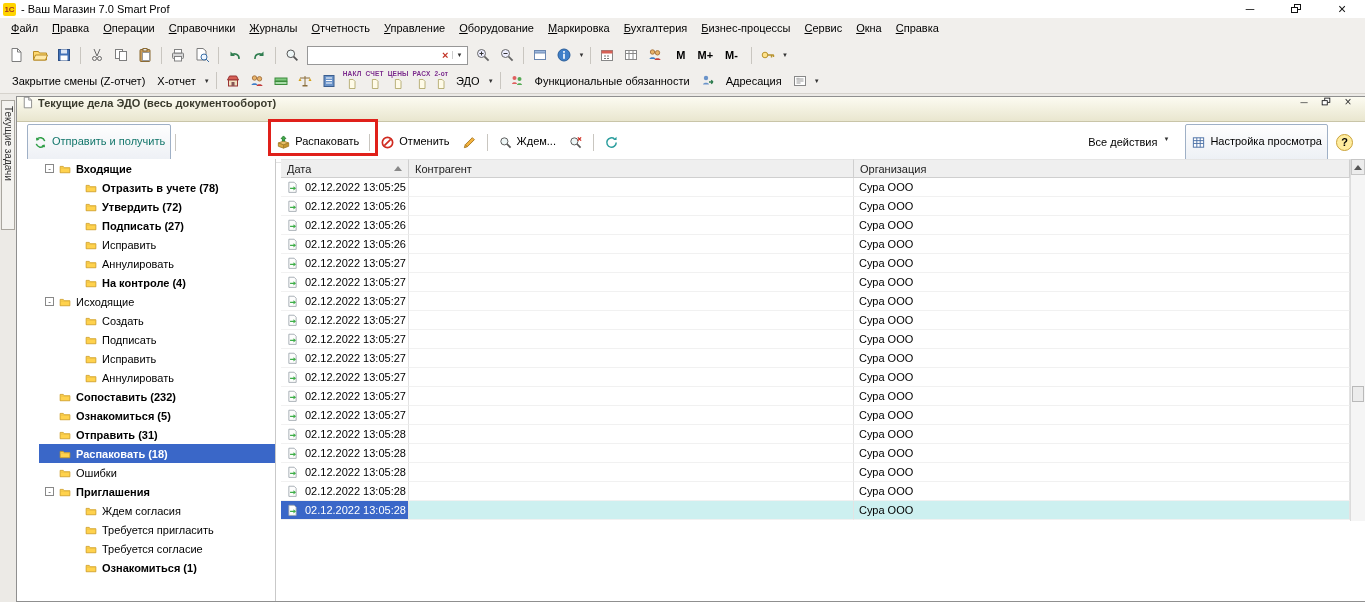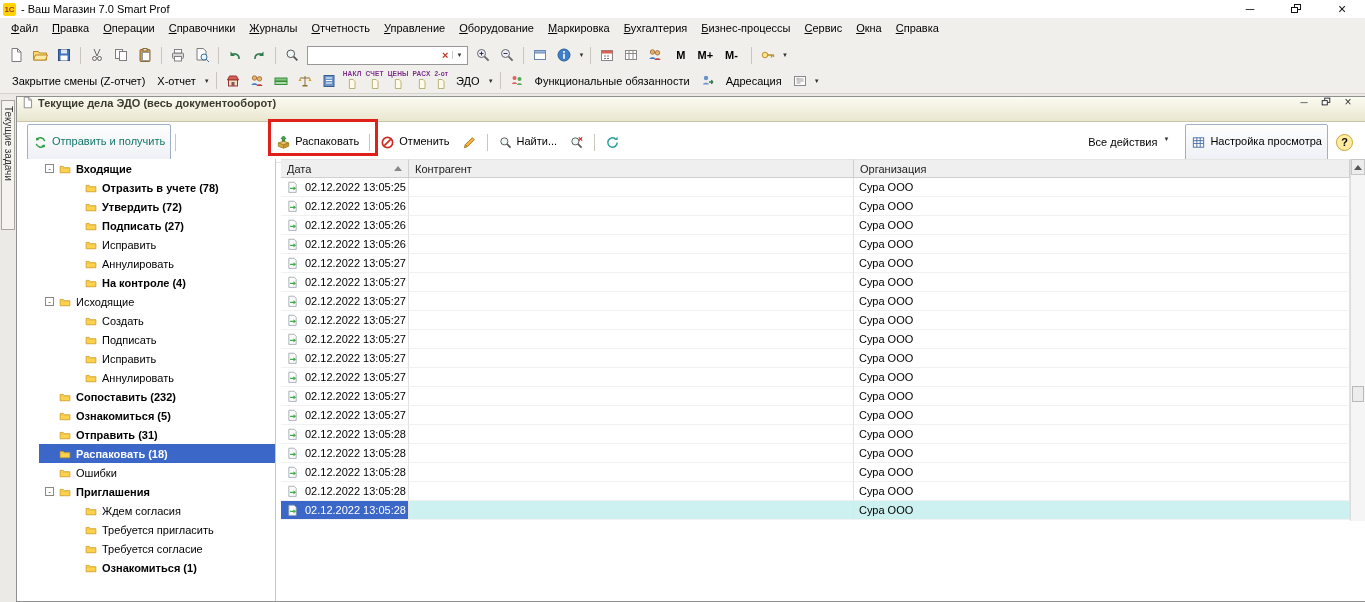--- a/index.html
+++ b/index.html
@@ -440,21 +440,21 @@
         </span>
       </span>
     <span class="sep"></span>
     <span class="btn">
       <span id="i-find">
           <svg viewBox="0 0 16 16" xmlns="http://www.w3.org/2000/svg">
             <circle cx="6.8" cy="6.8" r="3.8" fill="#eef6f6" stroke="#555"></circle>
             <path d="M9.6 9.6l3.8 3.8" stroke="#555" stroke-width="1.8"></path>
           </svg>
         </span>
-      <span>Найти...</span>
+      <span>Ждем...</span>
     </span>
     <span class="btn">
         <span id="i-findclear">
           <svg viewBox="0 0 16 16" xmlns="http://www.w3.org/2000/svg">
             <circle cx="6.8" cy="6.8" r="3.8" fill="#eef6f6" stroke="#555"></circle>
             <path d="M9.6 9.6l3.8 3.8" stroke="#555" stroke-width="1.8"></path>
             <path d="M10.5 2.5l3.5 3.5M14 2.5l-3.5 3.5" stroke="#d02b20" stroke-width="1.4"></path>
           </svg>
         </span>
       </span>

